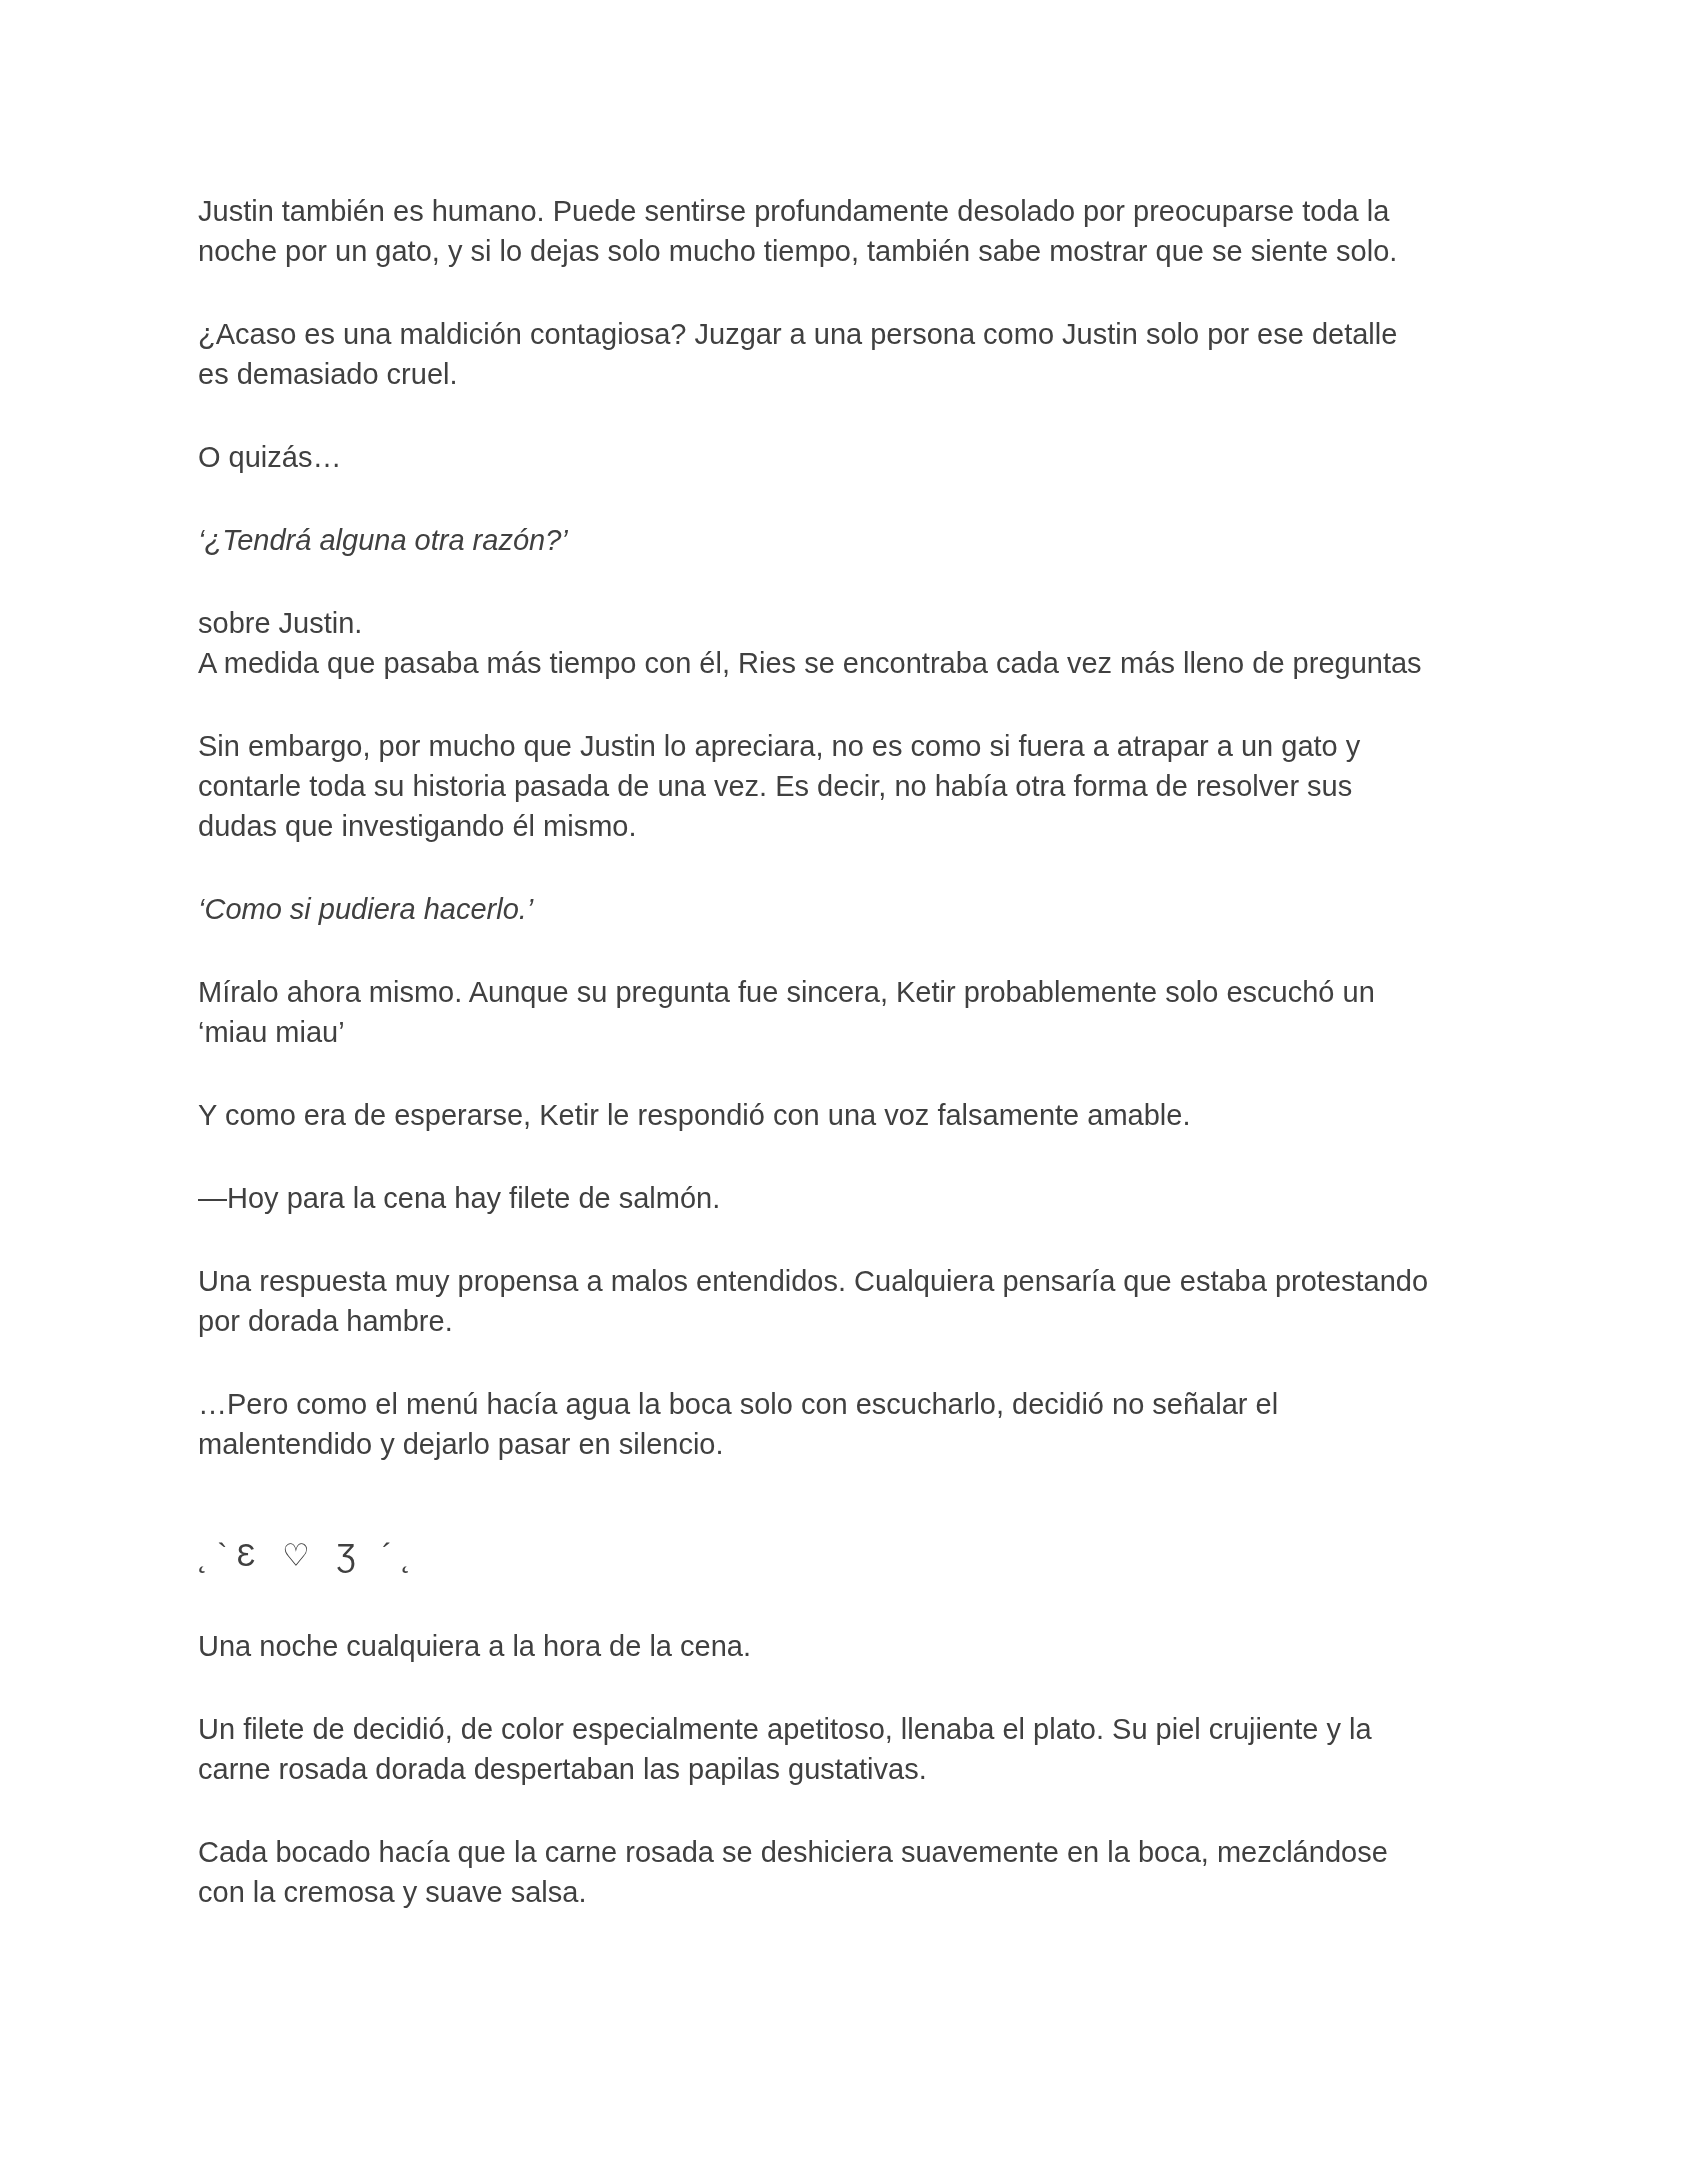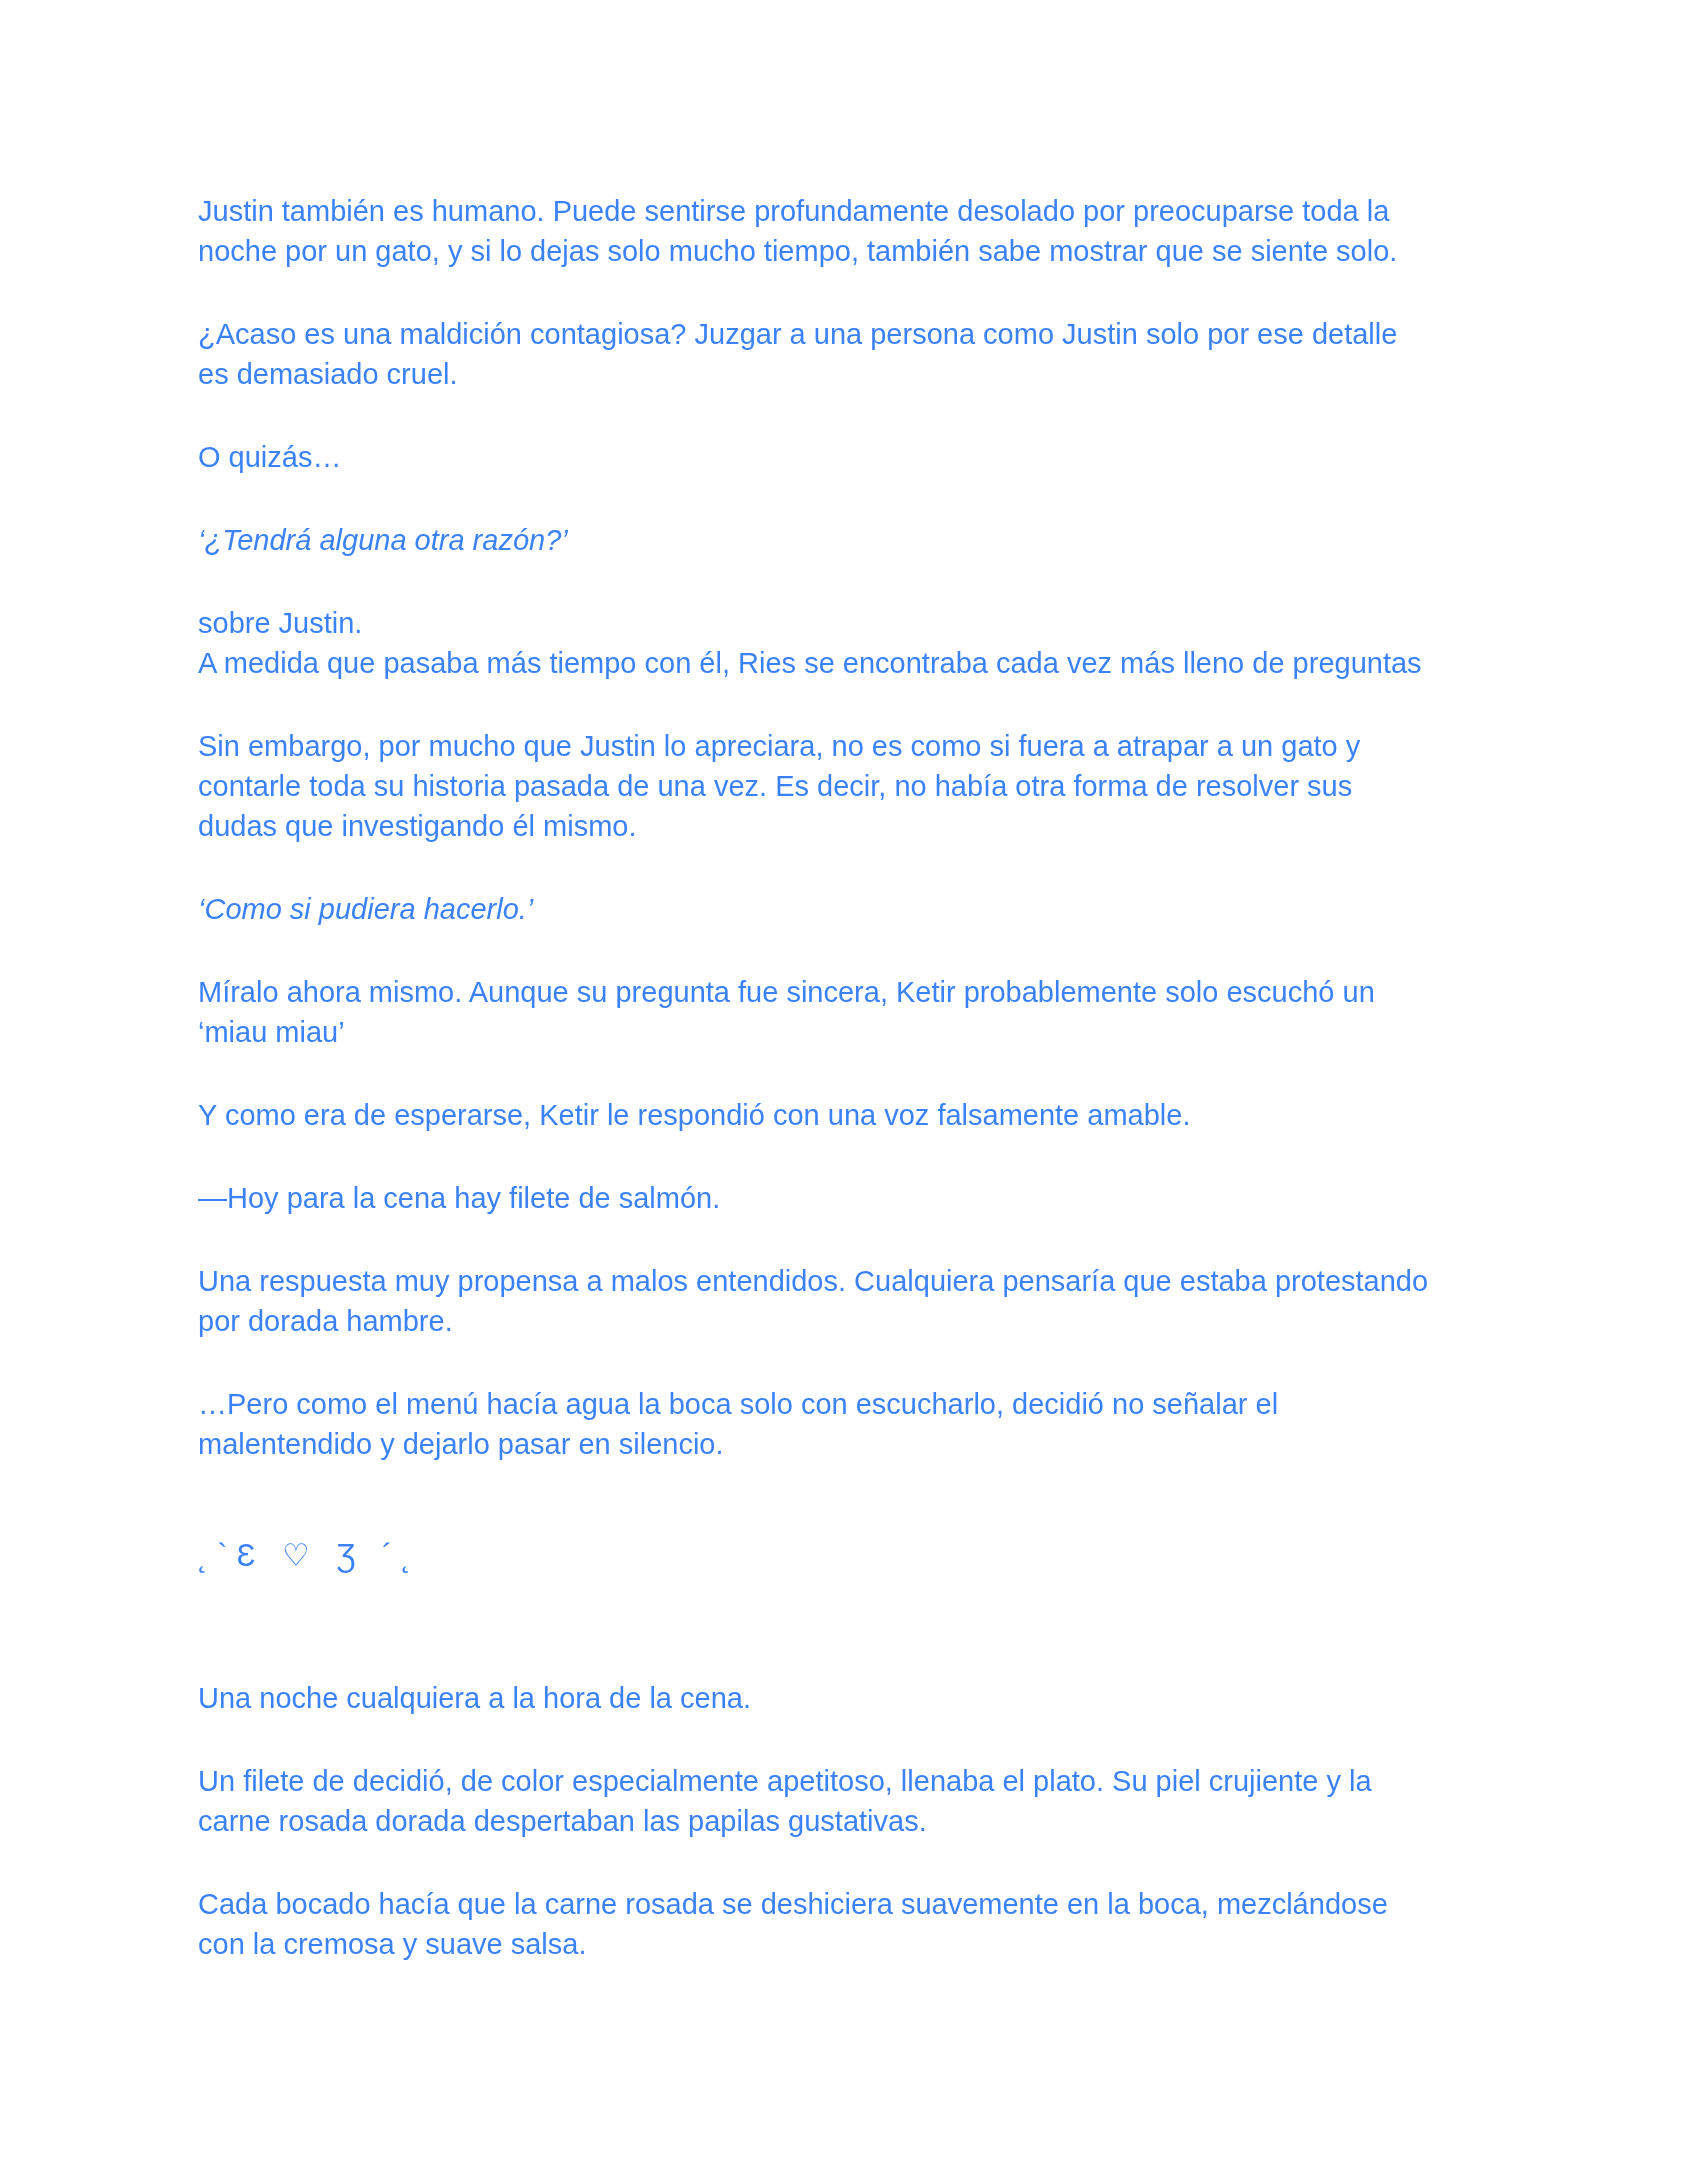--- a/index.html
+++ b/index.html
@@ -18,31 +18,31 @@
     padding: 191px 198px 0 198px;
     overflow: hidden;
   }
   .content {
     width: 1287px;
   }
   .para {
     margin: 0 0 43px 0;
     font-size: 29px;
     line-height: 40px;
-    color: #3b82f6;
+    color: #404040;
   }
   .para.italic {
     font-style: italic;
   }
   .para.divider {
     font-size: 31px;
     line-height: 46px;
     letter-spacing: 9px;
     margin-top: 69px;
-    margin-bottom: 99px;
+    margin-bottom: 47px;
     font-style: normal;
   }
   .line {
     display: block;
     white-space: pre;
   }
 </style>
 </head>
 <body>
 

